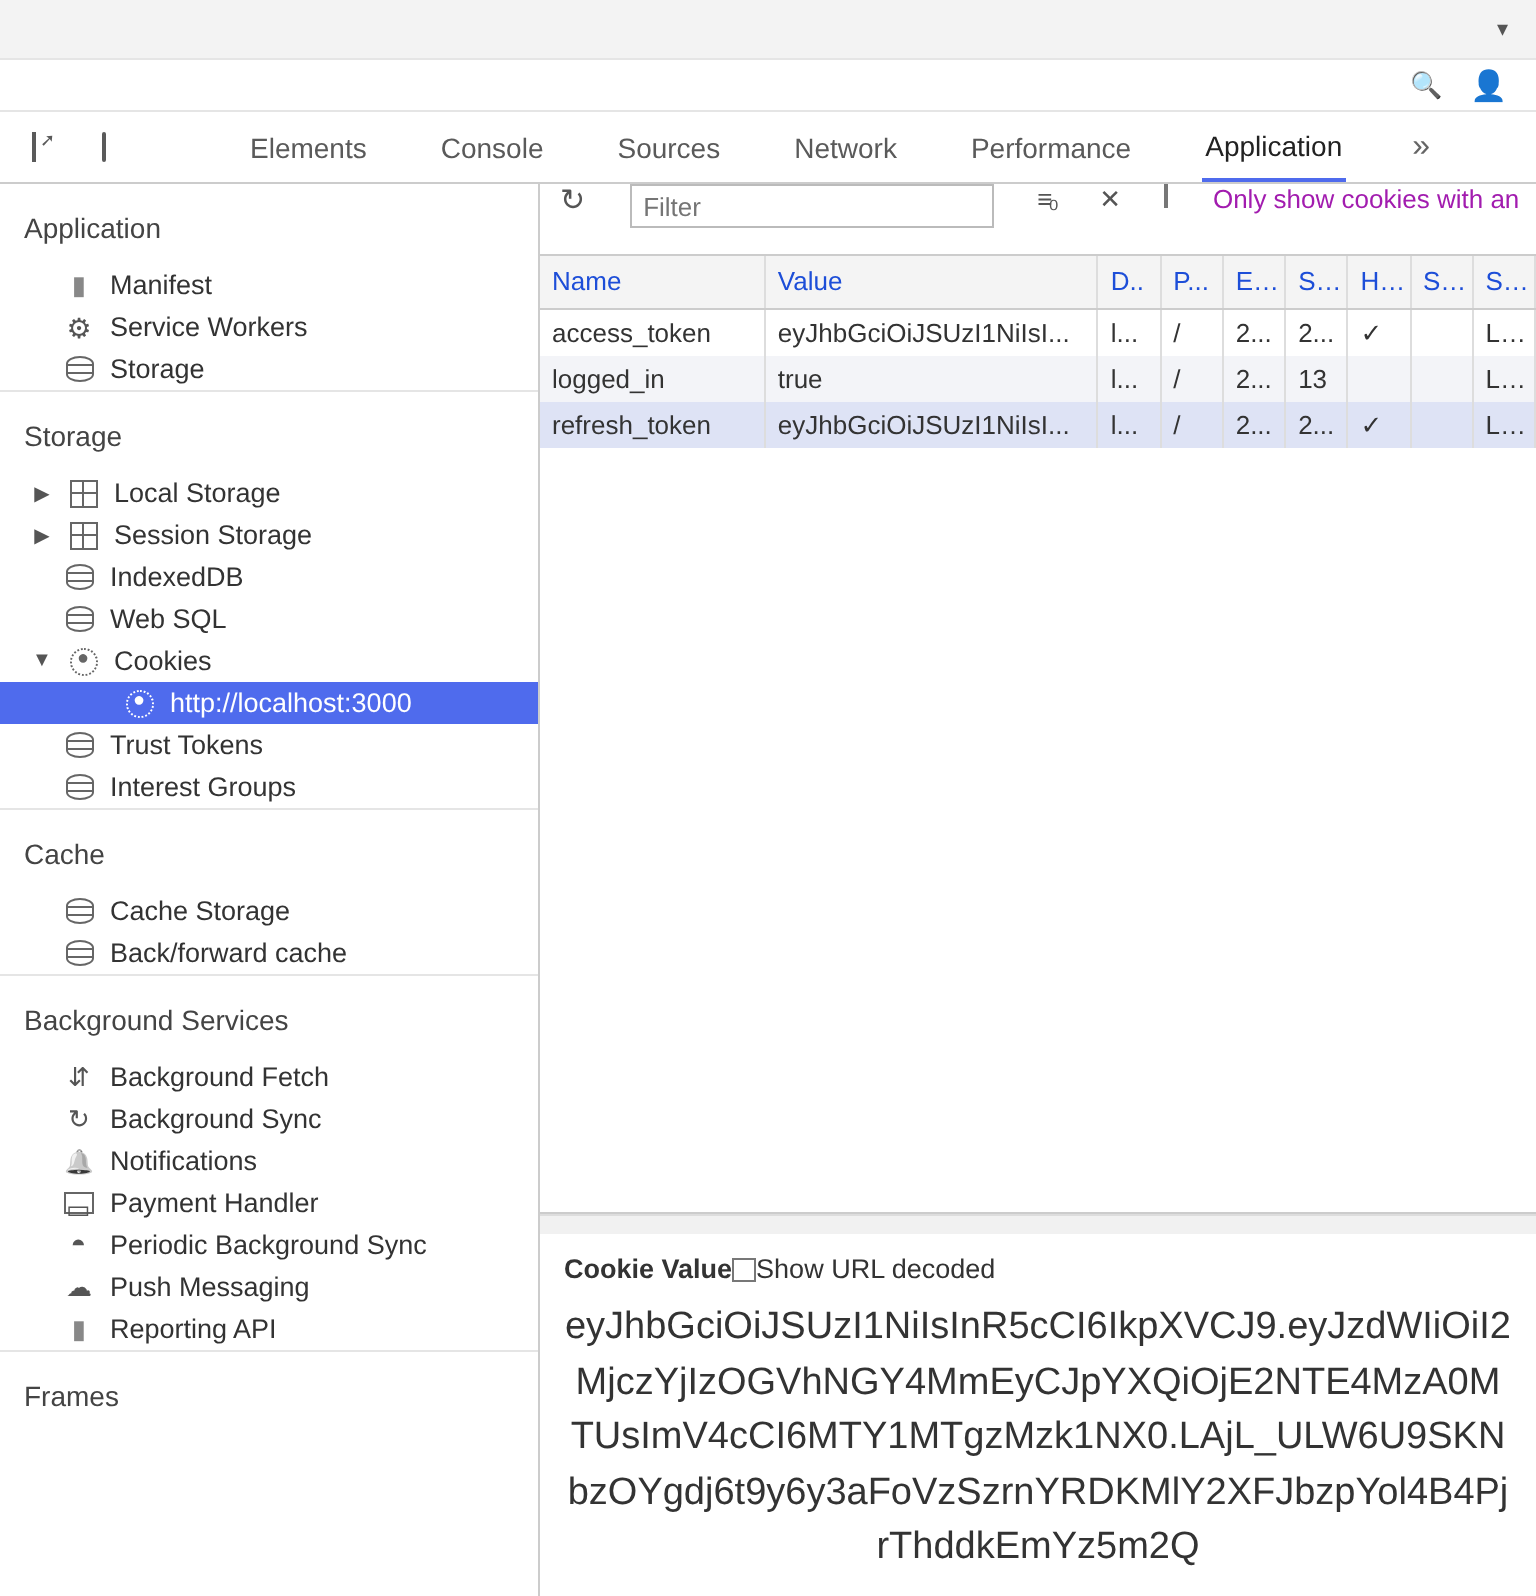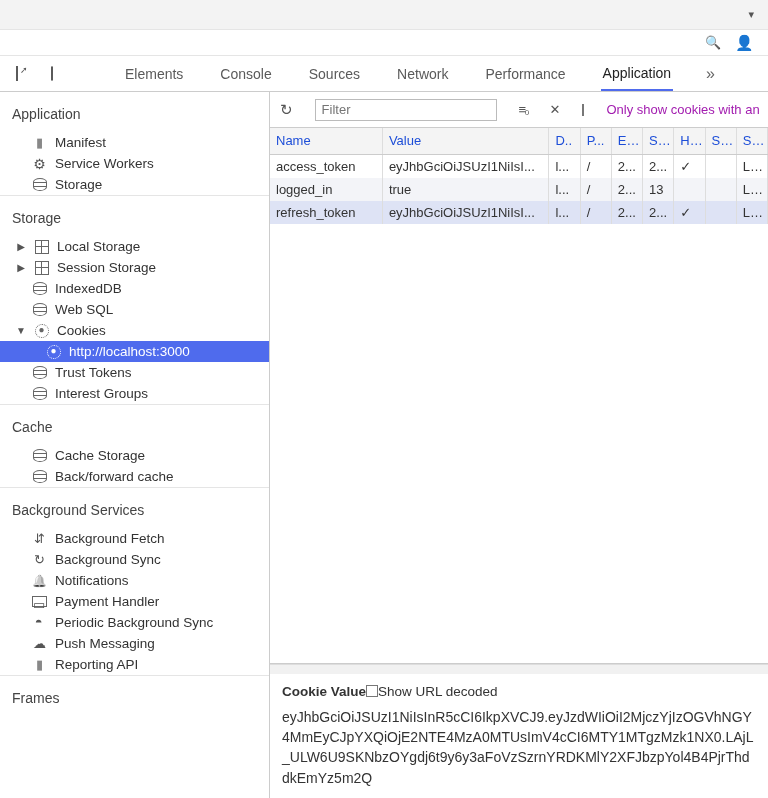--- a/index.html
+++ b/index.html
@@ -36,42 +36,42 @@
  linear-gradient(#666,#666) 0 33%/100% 1px no-repeat,
  linear-gradient(#666,#666) 0 66%/100% 1px no-repeat; }
 .grid-ico::before { content:""; display:block; width:12px; height:12px; border:1.2px solid #666;
  background: linear-gradient(#666,#666) 50% 0/1.2px 100% no-repeat, linear-gradient(#666,#666) 0 50%/100% 1.2px no-repeat; }
 .gear-ico::before { content:"⚙"; font-size:14px; color:#555; }
 .file-ico::before { content:"▮"; font-size:13px; color:#888; }
 .cookie-ico::before { content:"●"; color:#666; font-size:10px; display:inline-block; width:12px; height:12px; border:1.2px dotted #666; border-radius:50%; line-height:10px; text-align:center;}
 .cookie-ico.white::before { color:#fff; border-color:#fff; }
 .node.selected { background:#4f6bed; color:#fff; }
 .node.selected .ico, .node.selected .ico::before { color:#fff; border-color:#fff; }
-.node.sub { padding-left:46px; }
+.node.sub { padding-left:62px; }
 .fetch-ico::before{content:"⇵";} .sync-ico::before{content:"↻";} .bell-ico::before{content:"🔔"; font-size:12px; filter:grayscale(1);} .card-ico::before{content:"▭"; border:1.2px solid #666; width:14px; height:9px; display:block;} .clock-ico::before{content:"◐"; transform:rotate(90deg); display:inline-block;} .cloud-ico::before{content:"☁"; color:#555;} .rep-ico::before{content:"▮"; color:#888;}
 .right { flex:1; display:flex; flex-direction:column; overflow:hidden; }
-.filterbar { height:36px; display:flex; align-items:center; gap:22px; padding:0 10px; border-bottom:1px solid #ccc; }
+.filterbar { height:36px; display:flex; align-items:flex-start; gap:22px; padding:0 10px; border-bottom:1px solid #ccc; }
 .refresh-ico::before { content:"↻"; font-size:15px; color:#555; }
 .filter-input { width:182px; height:22px; border:1px solid #bbb; padding:2px 6px; font-size:13px; }
 .filtermatch-ico::before { content:"≡₀"; font-size:13px; color:#555; letter-spacing:-2px;}
 .clear-ico::before { content:"✕"; font-size:13px; color:#555; }
 .chk { width:12px; height:12px; border:1.2px solid #777; }
 .httponly-lbl { font-size:13px; color:#a21caf; white-space:nowrap;}
 .tablewrap { flex:1; overflow:auto; position:relative; border-bottom:1px solid #ccc;}
 table { width:100%; border-collapse:collapse; table-layout:fixed; }
 th, td { border-right:1px solid #ddd; border-bottom:0; padding:4px 6px; font-size:13px; text-align:left; white-space:nowrap; overflow:hidden; text-overflow:ellipsis; }
 th { background:#f4f4f4; color:#1d4ed8; font-weight:400; border-bottom:1px solid #ccc; height:26px;}
 tbody tr:nth-child(even) td { background:#f3f4f8; }
 tbody tr.sel td { background:#dee3f5; }
 .col-name{width:108px;} .col-val{width:160px;} .col-s{width:30px;}
 .scrollhint{height:10px; background:#f1f1f1; border-top:1px solid #ddd;}
 .detail { padding:10px 12px; font-size:13.5px; }
 .detail-head { display:flex; align-items:center; gap:0; margin-bottom:8px; }
 .detail-head b { font-weight:600; }
-.cookie-value { word-break:break-all; font-size:14px; line-height:1.45; }
+.cookie-value { word-break:break-all; font-size:19px; line-height:1.45;text-align:center; }
 </style>
 </head>
 <body>
 
 <div class="top-bar">
   <span class="chev-down">▾</span>
 </div>
 
 <div class="toolbar2">
   <span class="zoom-ico">🔍</span>

